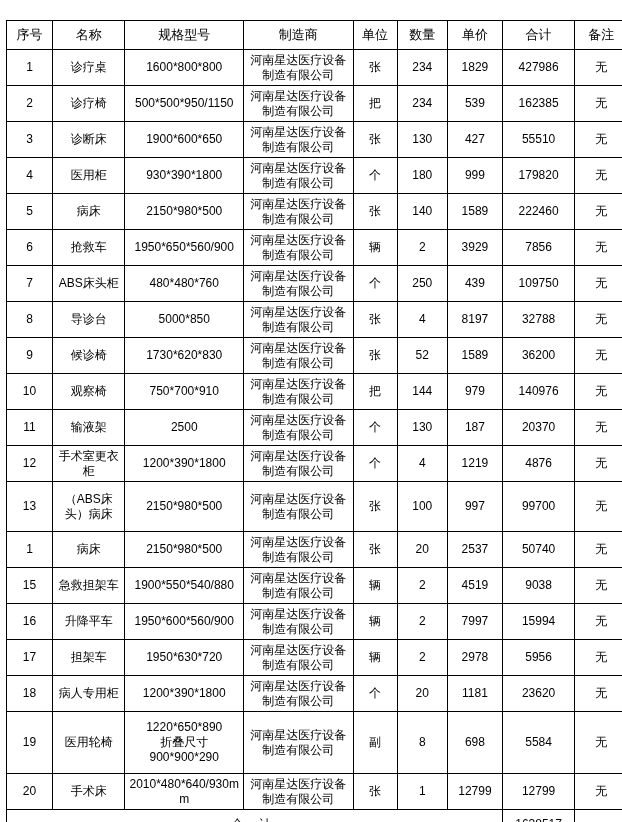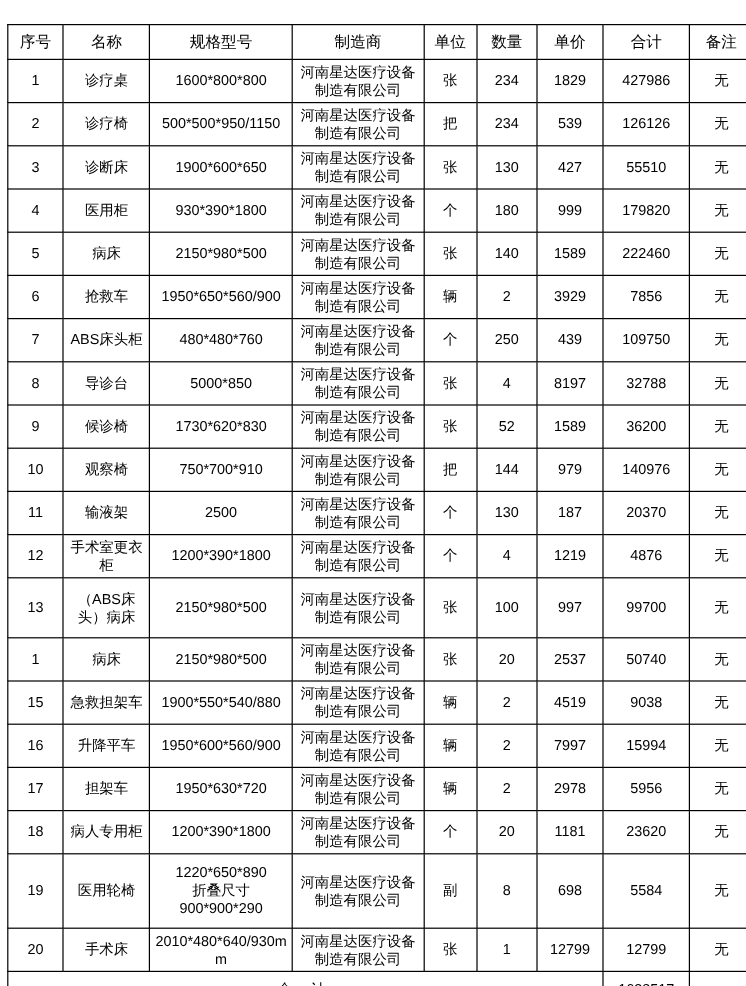--- a/index.html
+++ b/index.html
@@ -108,21 +108,21 @@
           <td class="remark">无</td>
         </tr>
         <tr class="data-row">
           <td class="seq">2</td>
           <td class="name">诊疗椅</td>
           <td class="spec">500*500*950/1150</td>
           <td class="maker">河南星达医疗设备制造有限公司</td>
           <td class="num">把</td>
           <td class="qty">234</td>
           <td class="price">539</td>
-          <td class="total">126126</td>
+          <td class="total">162385</td>
           <td class="remark">无</td>
         </tr>
         <tr class="data-row">
           <td class="seq">3</td>
           <td class="name">诊断床</td>
           <td class="spec">1900*600*650</td>
           <td class="maker">河南星达医疗设备制造有限公司</td>
           <td class="num">张</td>
           <td class="qty">130</td>
           <td class="price">427</td>

